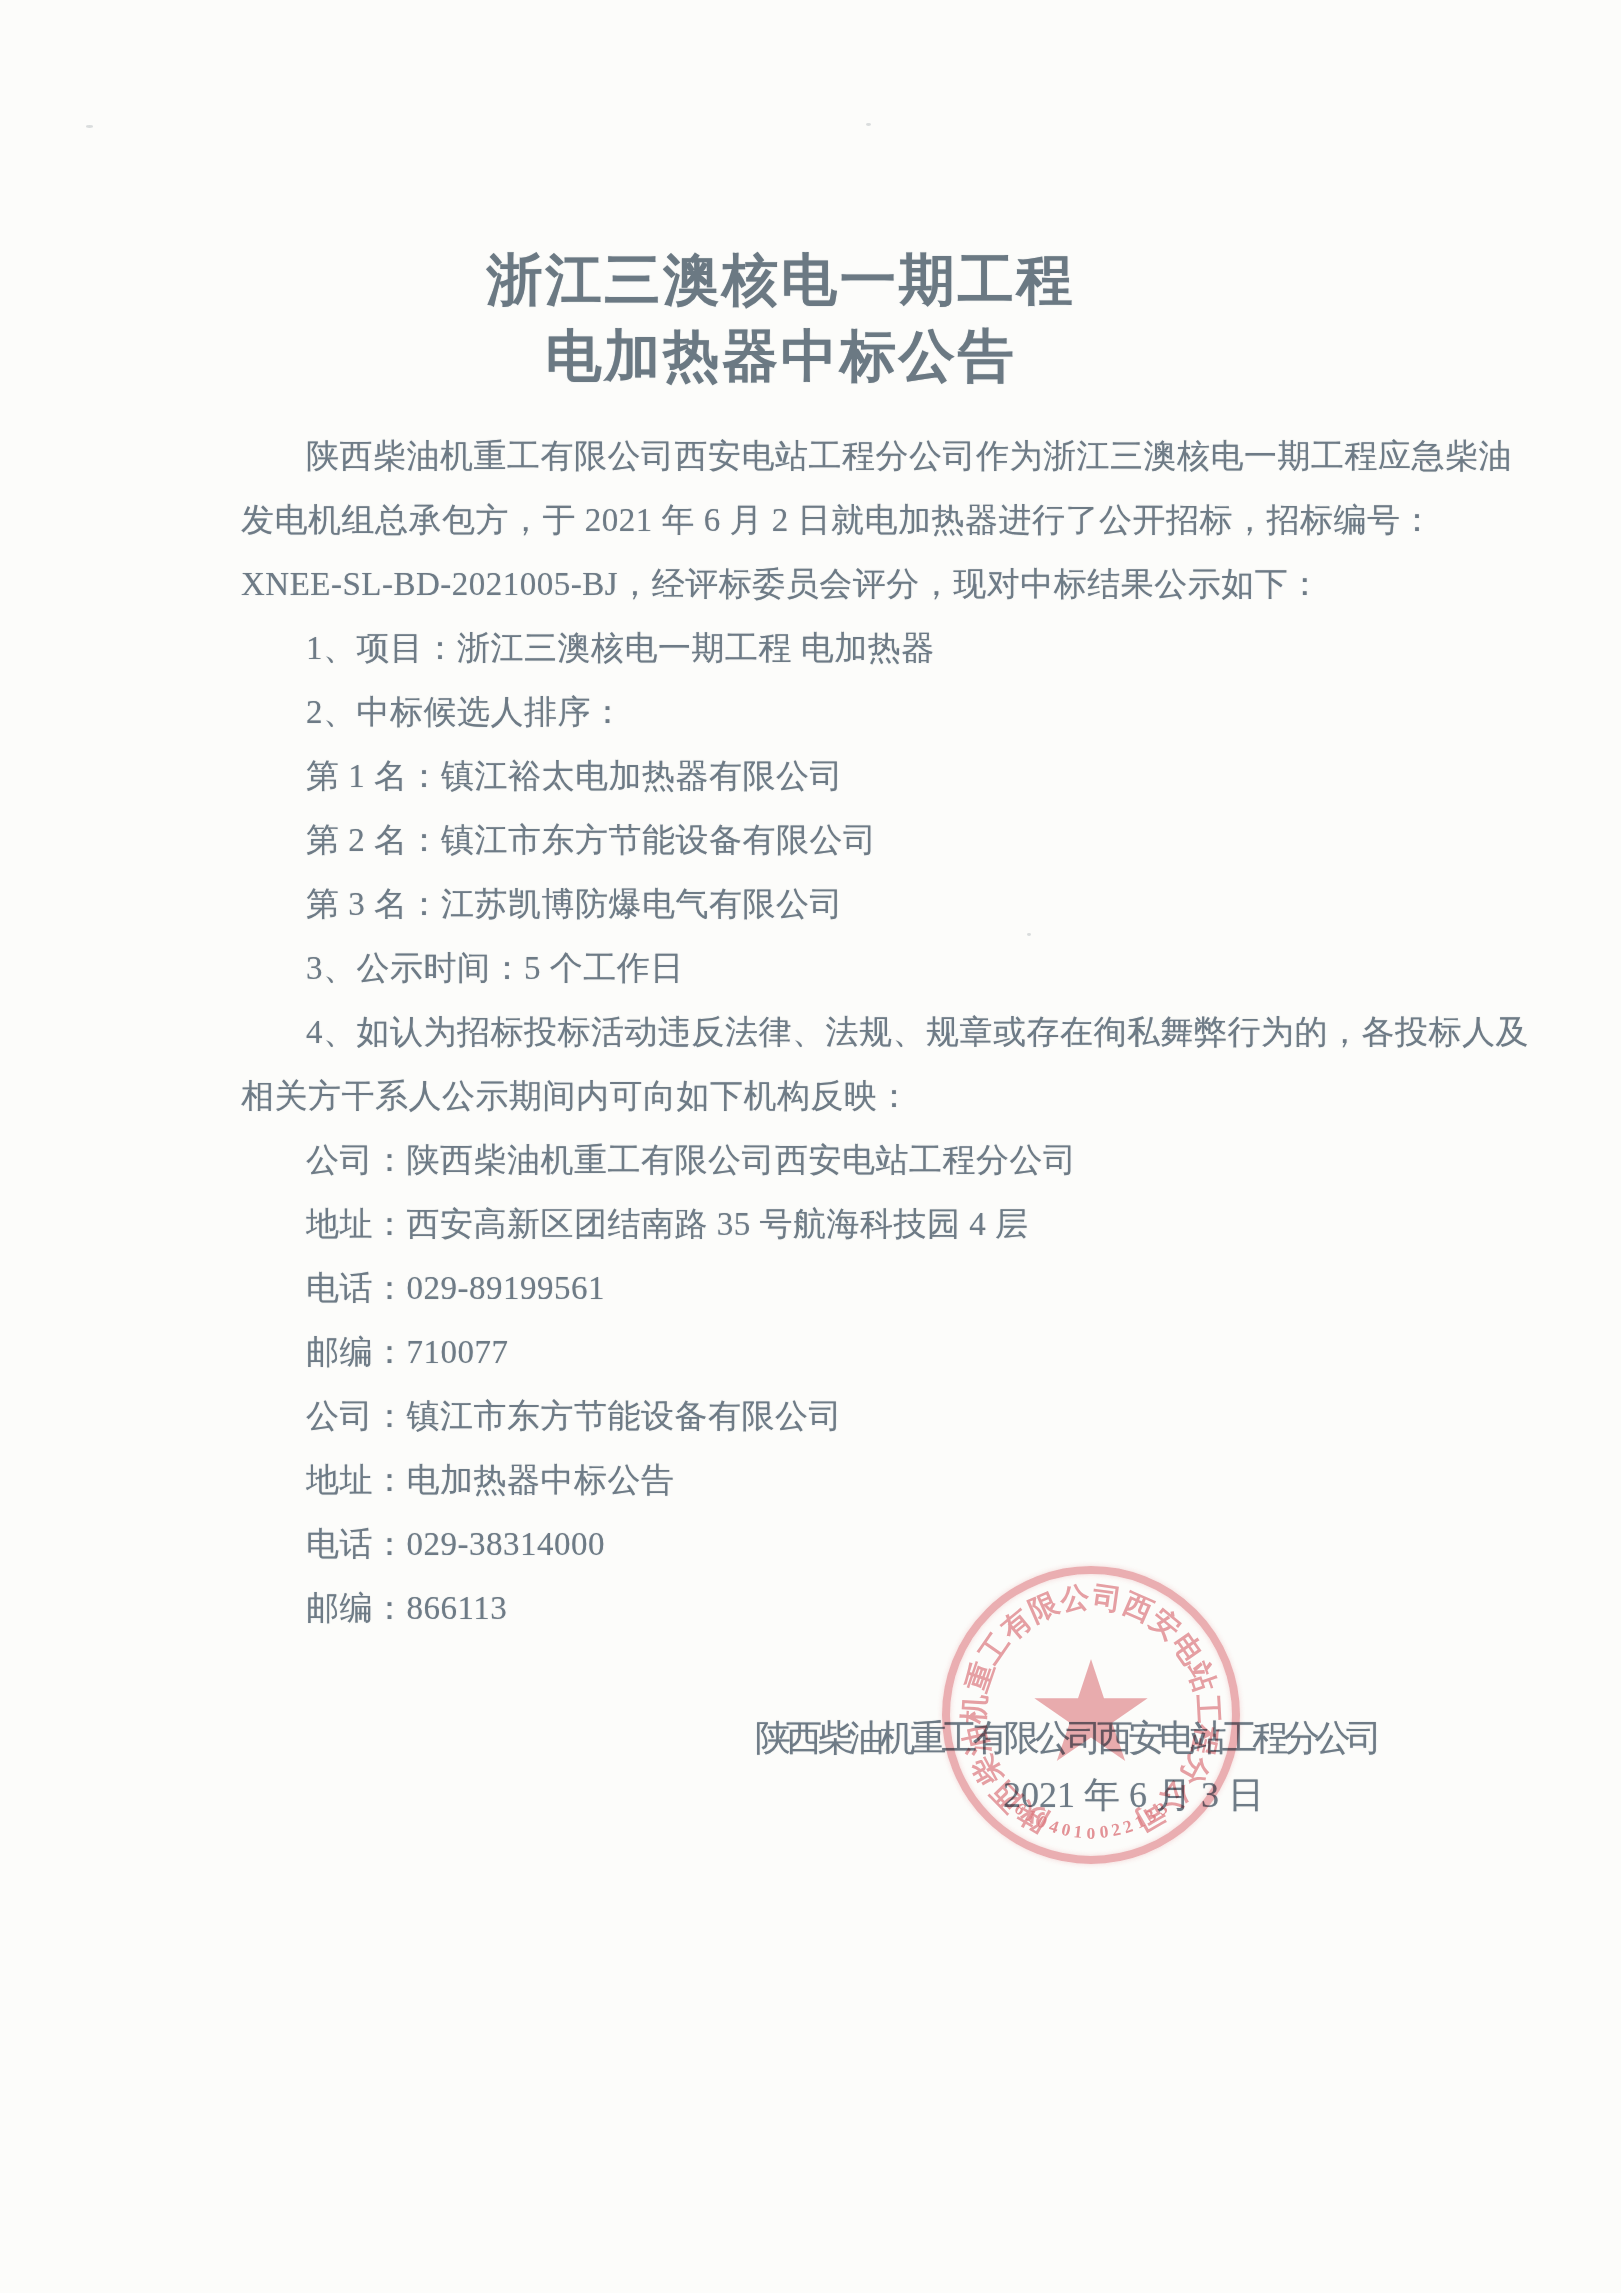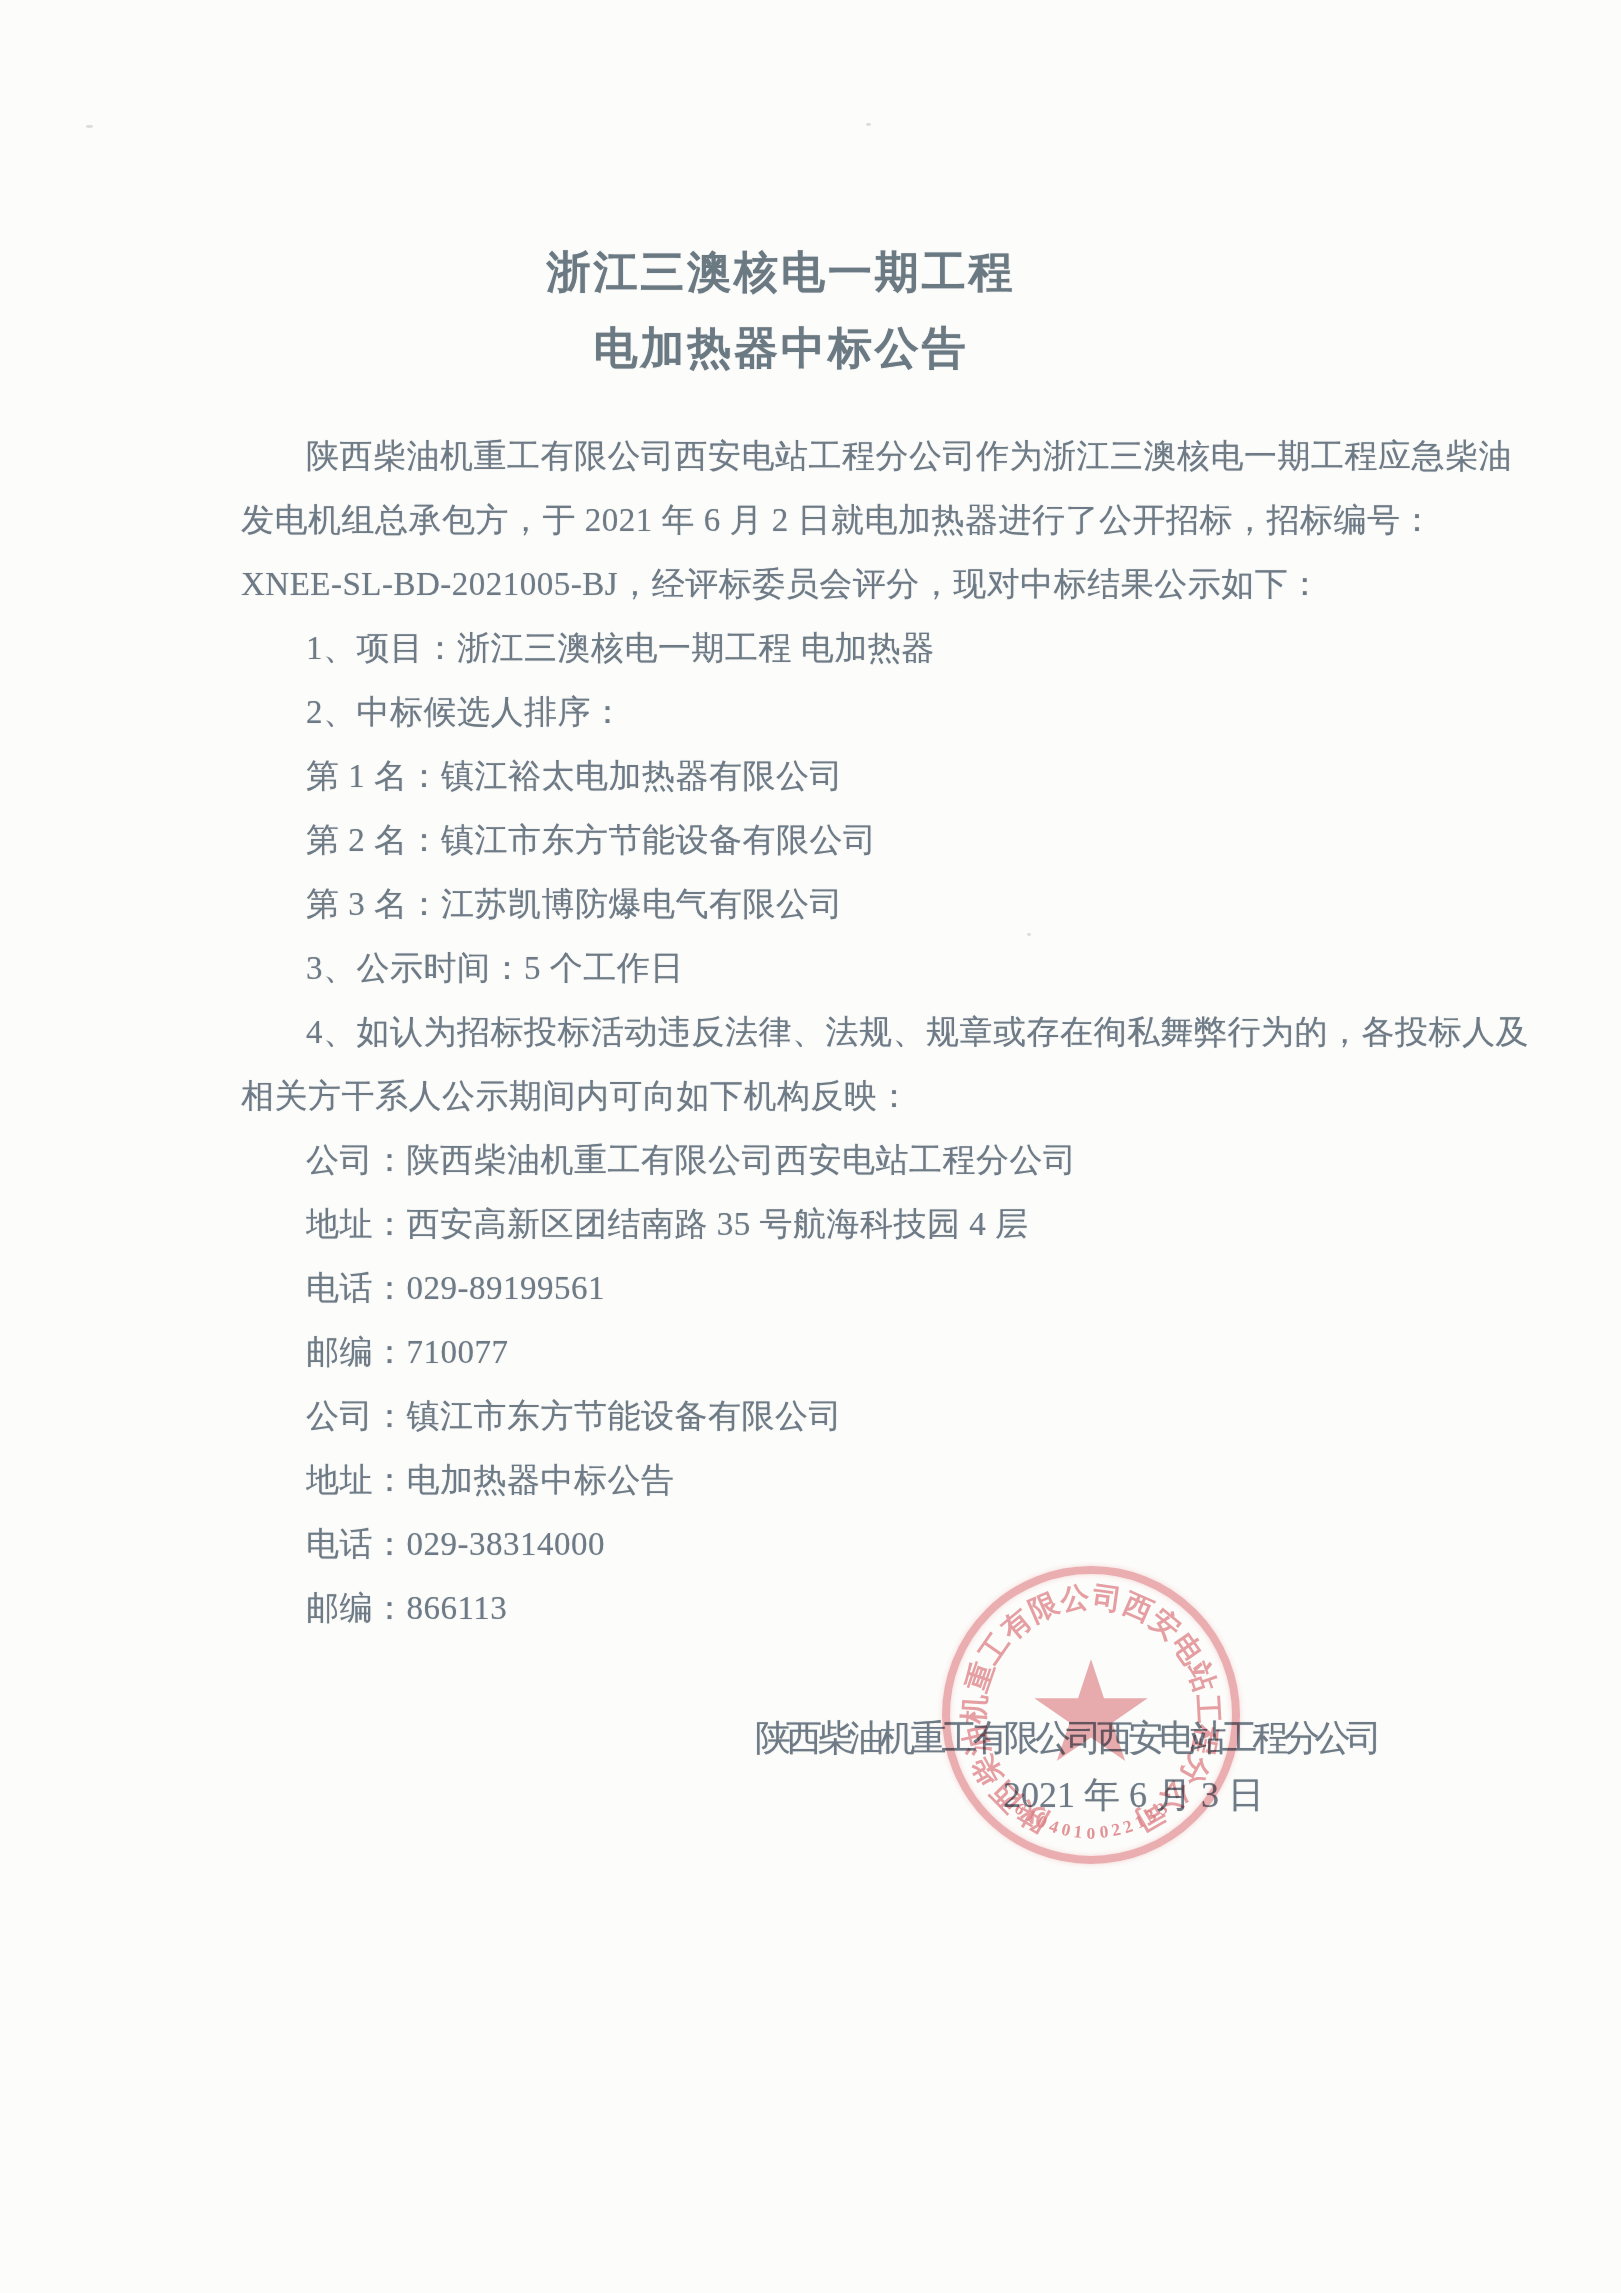--- a/index.html
+++ b/index.html
@@ -13,21 +13,21 @@
     height: 2294px;
     background: #fcfcfa;
     overflow: hidden;
     font-family: "Liberation Serif", "DejaVu Serif", serif;
   }
   .doc-title {
     position: absolute;
     left: 0;
     width: 1562px;
     text-align: center;
-    font-size: 44px;
+    font-size: 56px;
     font-weight: bold;
     color: #6b7983;
     letter-spacing: 2.9px;
     text-shadow: 0 0 1px rgba(107,121,131,0.55);
     white-space: nowrap;
   }
   .doc-title.t1 { top: 243px; }
   .doc-title.t2 { top: 319px; }
 
   .body-lines {

